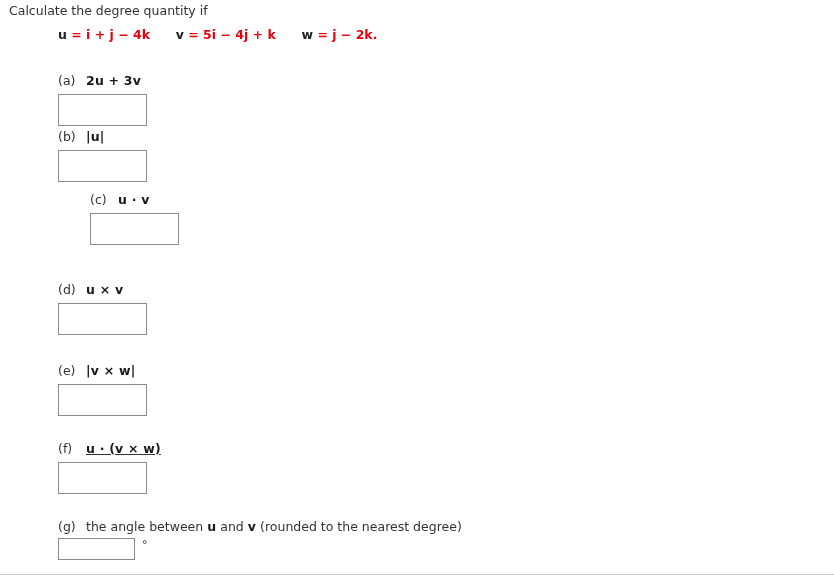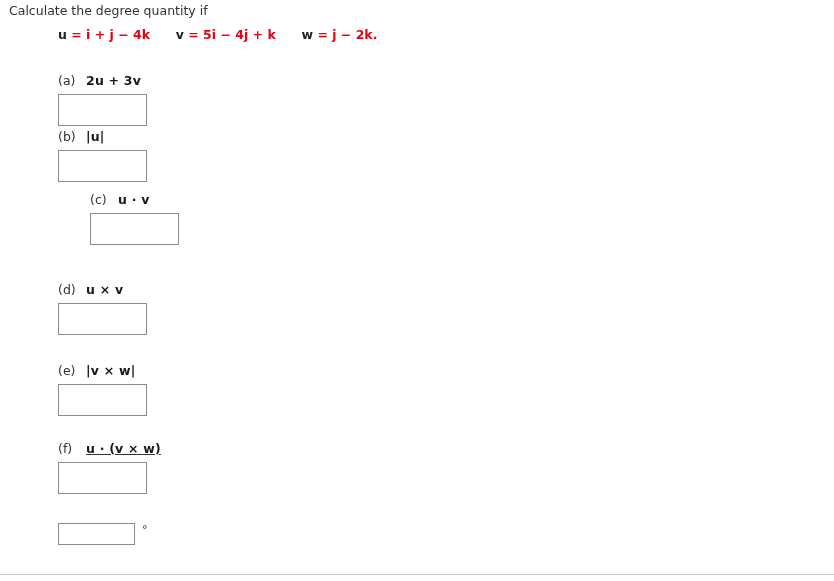--- a/index.html
+++ b/index.html
@@ -184,19 +184,22 @@
 </div>
 
 <div class="item" style="top:441px;text-decoration:underline;">
   <div class="item-label-row">
     <span class="tag">(f)</span><span class="expr">u · (v × w)</span>
   </div>
   <input class="answer-box" type="text" value="" style="">
 </div>
 
 <div class="item-g">
+  <div class="g-text">
+    <span class="tag">(g)</span><span>the angle between </span><span class="expr">u</span><span> and </span><span class="expr">v</span><span> (rounded to the nearest degree)</span>
+  </div>
   <div class="g-row">
     <input class="answer-box-small" type="text" value="" style="">
     <span class="degree">°</span>
   </div>
 </div>
 
 <div class="divider"></div>
 
 </body></html>

